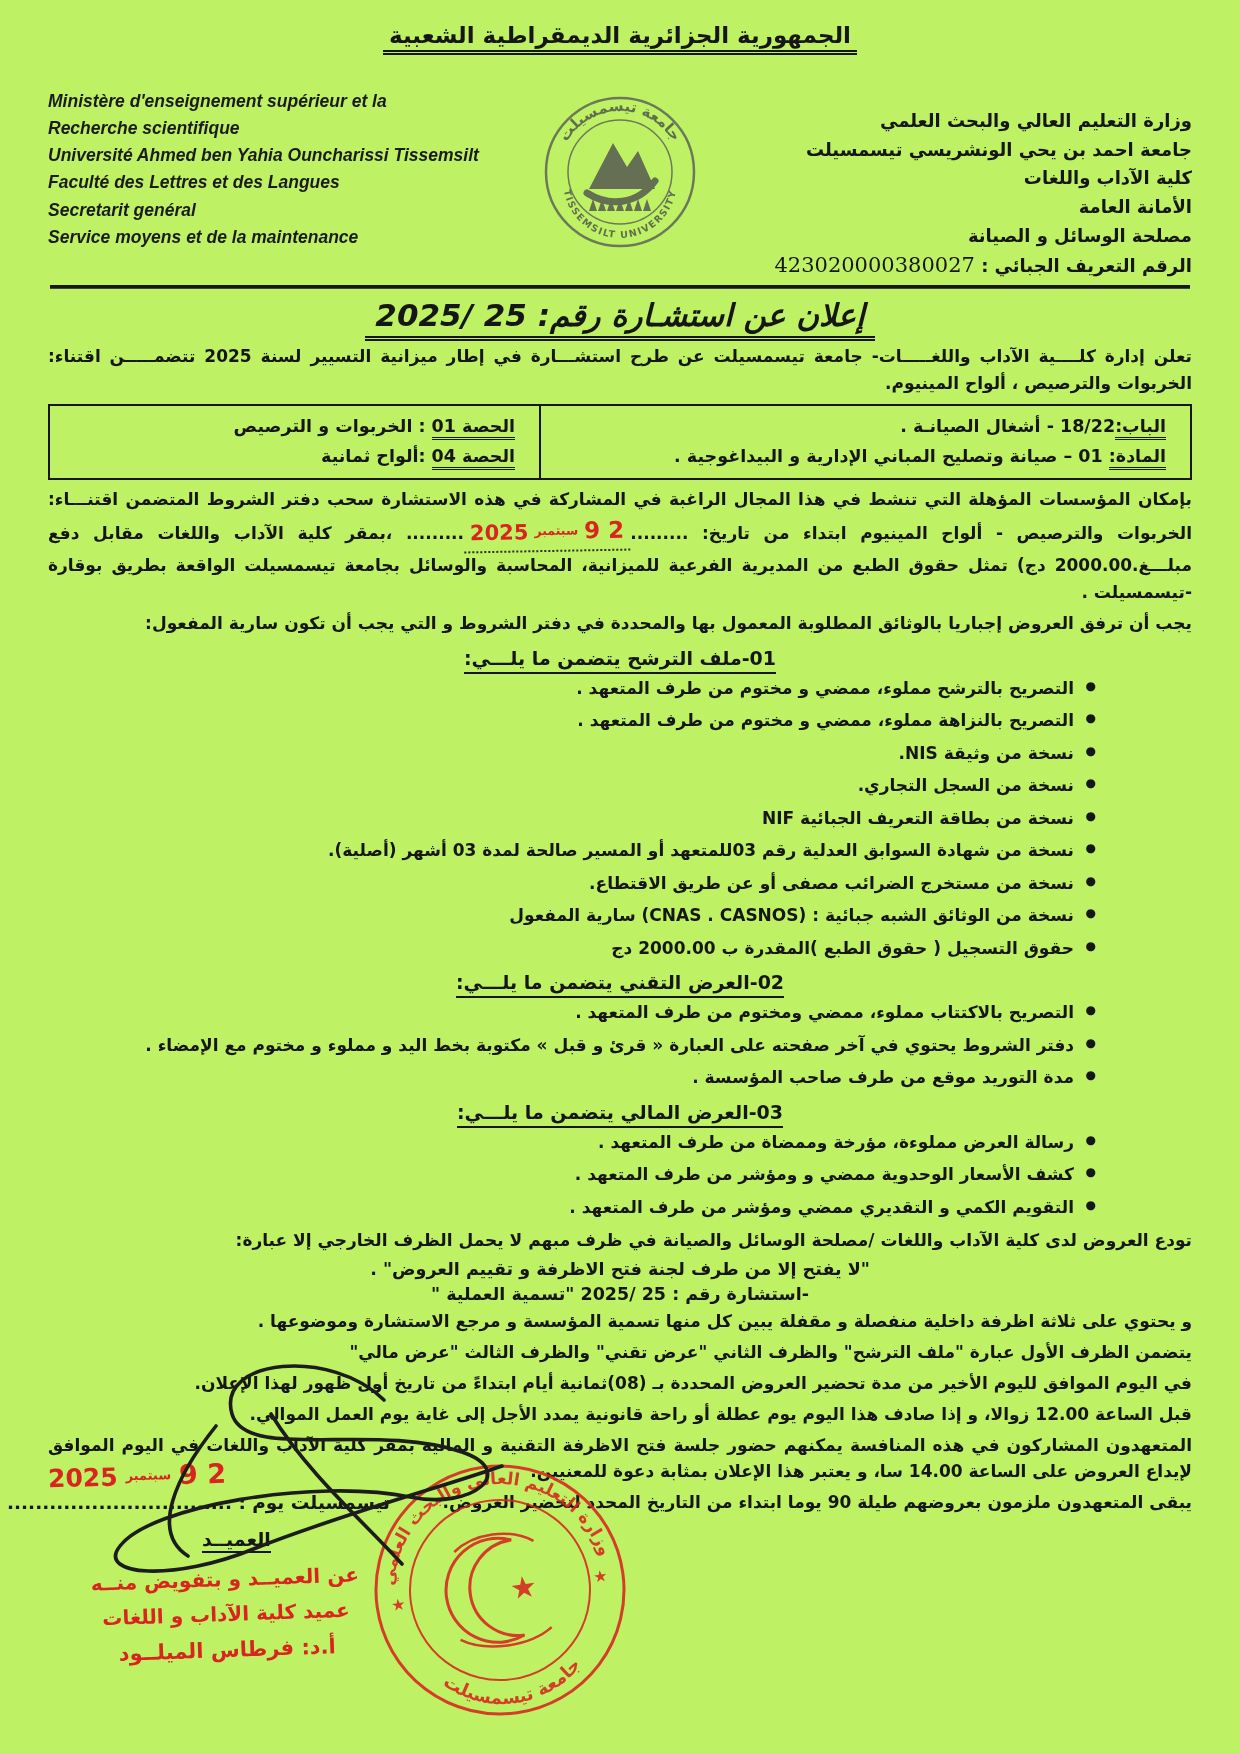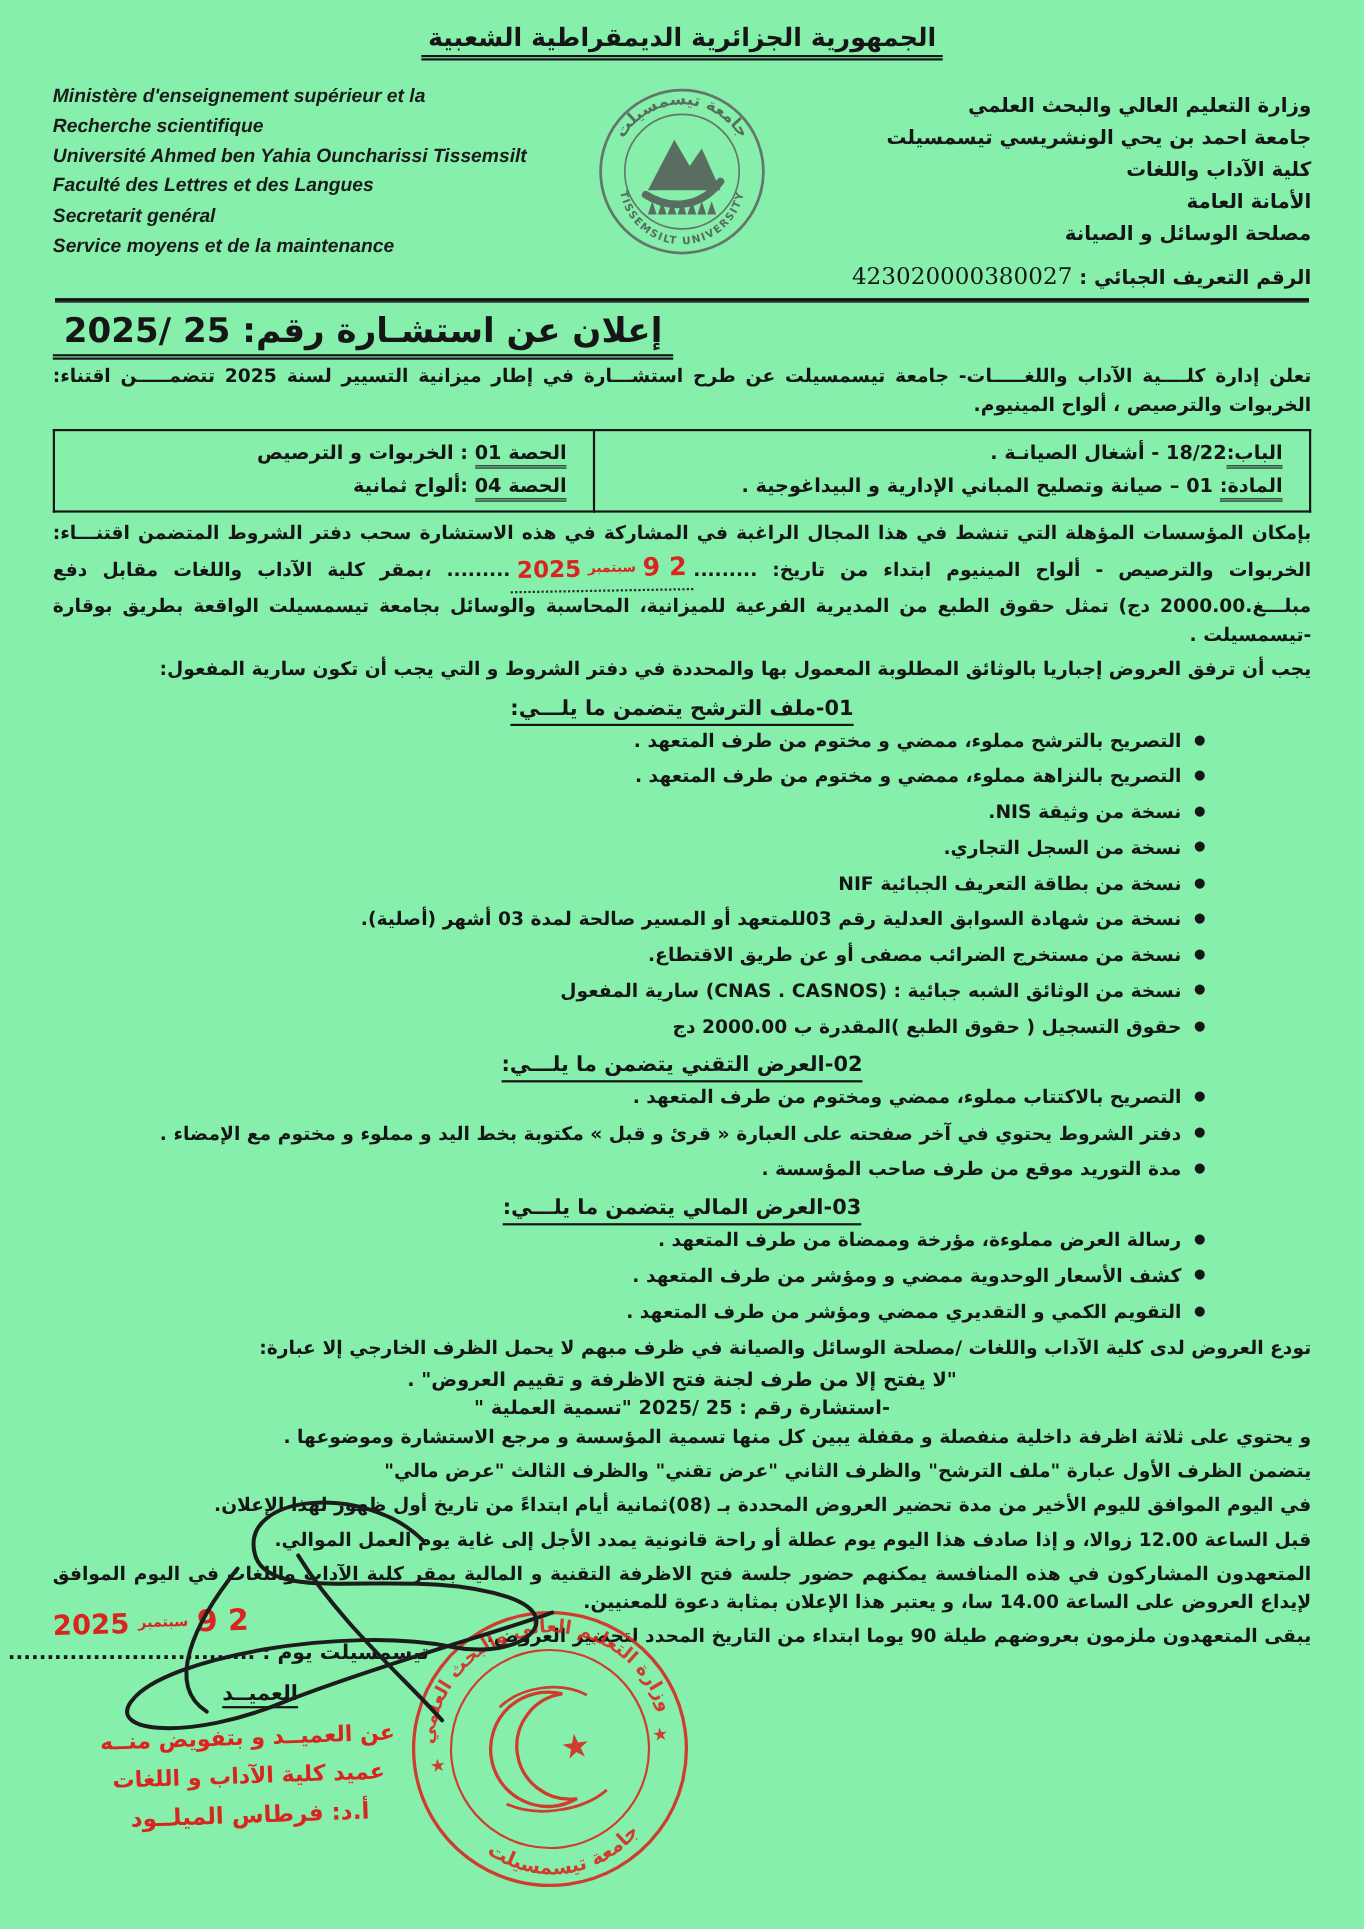--- a/index.html
+++ b/index.html
@@ -1,41 +1,41 @@
 <!DOCTYPE html>
 <html lang="ar"><head>
 <meta charset="utf-8">
 <style>
   * { margin:0; padding:0; box-sizing:border-box; }
   html,body { background:#9a9a9a; }
   .page {
     position:relative; width:1240px; height:1754px; margin:0 auto;
-    background:#86efac; color:#161616; overflow:hidden;
+    background:#bef264; color:#161616; overflow:hidden;
     font-family:"DejaVu Sans","Liberation Sans",sans-serif;
   }
   .content { padding:22px 48px 0 48px; }
 
   
   .republic {
     text-align:center; font-size:23px; font-weight:bold; direction:rtl;
   }
   .republic span { border-bottom:5px double #161616; padding:0 6px 2px; }
 
-  .hdr { display:flex; align-items:center; margin-top:26px; }
+  .hdr { display:flex; align-items:flex-end; margin-top:40px; }
   .hdr-fr { flex:1; font-family:"Liberation Sans","DejaVu Sans",sans-serif;
     font-style:italic; font-weight:bold; font-size:17.5px; line-height:1.55; color:#1b1b1b; }
   .hdr-logo { width:200px; display:flex; justify-content:center; padding-top:2px; }
   .hdr-ar { flex:1; direction:rtl; text-align:right; font-weight:bold;
     font-size:18px; line-height:1.6; }
   .taxline { direction:rtl; text-align:right; font-weight:bold; font-size:18px; margin-top:2px; }
   .taxline .num { font-family:"DejaVu Serif","Liberation Serif",serif; font-weight:normal; font-size:21px; letter-spacing:1px; }
 
   .rule { height:4px; background:#161616; margin:8px 2px 2px; border-bottom:1px solid #444; }
 
-  .doc-title { text-align:left; margin-top:8px; direction:rtl; }
+  .doc-title { text-align:center; margin-top:8px; direction:rtl;font-style:italic; }
   .doc-title span {
     font-size:31px; font-weight:bold; border-bottom:5px double #161616; padding:0 10px 3px;
   }
   p.body { direction:rtl; text-align:justify; font-weight:bold; font-size:17px;
     line-height:1.58; margin-top:4px; }
   .intro { margin-top:10px !important; }
 
   table.lots { width:100%; border-collapse:collapse; margin:8px 0 6px; direction:rtl; }
   table.lots td { border:2px solid #161616; padding:6px 24px; font-weight:bold;
     font-size:17.5px; line-height:1.7; vertical-align:top; }

